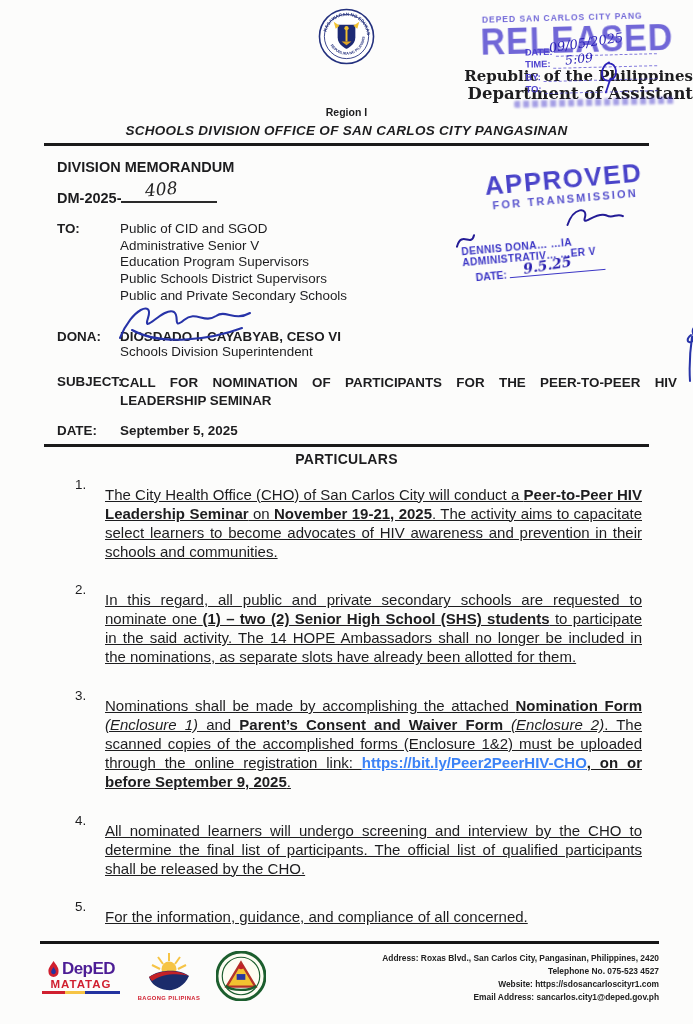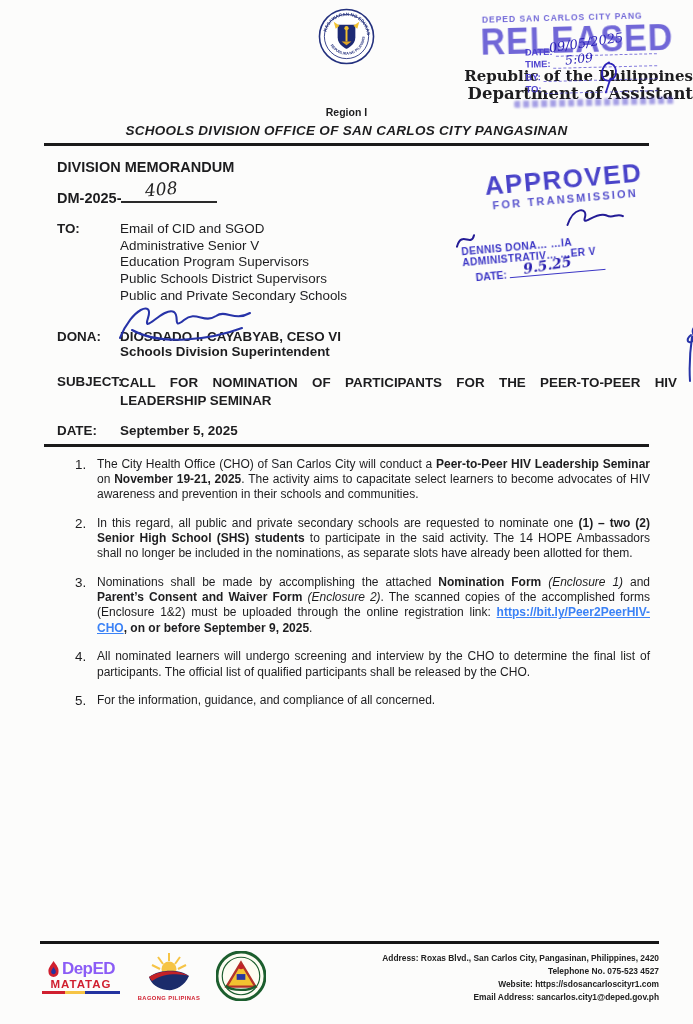--- a/index.html
+++ b/index.html
@@ -53,43 +53,43 @@
   .hand-no{display:inline-block;min-width:96px;border-bottom:2.2px solid #2a2a2a;height:17px;position:relative;}
   .hand-no .hand{position:absolute;top:-5px;left:24px;font-size:17px;color:#222;transform:rotate(-5deg);font-weight:normal;}
 
   .fgrid{display:grid;grid-template-columns:63px 1fr;margin-top:15px;}
   .flabel{font-weight:bold;}
   .to-lines div{line-height:16.6px;}
   .from-grid{margin-top:25px;}
   .from-wrap{position:relative;}
   .from-name{font-weight:bold;}
   .from-sig{position:absolute;top:-31px;left:-6px;pointer-events:none;}
-  .from-title{position:relative;display:inline-block;font-weight:bold;}
+  .from-title{position:relative;display:inline-block;}
   .sup-scribble{position:absolute;right:-30px;top:-8px;pointer-events:none;z-index:4;}
   .subject-text{font-weight:bold;text-align:justify;line-height:1.3;}
   .date-value{font-weight:bold;}
 
   .particulars{text-align:center;font-weight:bold;font-size:14px;margin-top:4px;letter-spacing:.3px;}
 
   .items{padding:10px 43px 0 75px;}
   .item{display:grid;grid-template-columns:22px 1fr;margin-bottom:13.5px;}
   .item .num{font-size:13.4px;}
-  .item p{margin:0;text-align:justify;font-size:12px;line-height:1.27;}
+  .item p{margin:8px;text-align:justify;font-size:15px;line-height:1.27;text-decoration:underline;}
   .b{font-weight:bold;}
   .i{font-style:italic;}
   .u{text-decoration:underline;}
   .link{color:#3b82f6;}
 
   
   footer{position:absolute;top:941px;left:40px;right:34px;border-top:3px solid #161616;
          padding-top:7px;display:flex;justify-content:space-between;align-items:flex-start;}
   .logos{display:flex;align-items:center;gap:15px;}
   .deped-logo{width:82px;text-align:center;}
   .deped-row{display:flex;align-items:center;justify-content:center;gap:2px;}
-  .deped-word{font-size:17px;font-weight:900;color:#8b5cf6;letter-spacing:-.5px;}
+  .deped-word{font-size:17px;font-weight:900;color:#4c1d95;letter-spacing:-.5px;}
   .matatag{font-size:11.5px;font-weight:900;color:#d01f2f;letter-spacing:1px;margin-top:-1px;}
   .tristrip{height:3px;width:78px;margin:1px auto 0;
             background:linear-gradient(90deg,#d01f2f 0 30%,#f6c445 30% 55%,#2433a0 55% 100%);}
   .bp-logo{text-align:center;width:64px;}
   .bp-caption{font-size:5.8px;font-weight:900;color:#d01f2f;letter-spacing:.4px;margin-top:-2px;}
   .address{font-size:8.4px;font-weight:bold;text-align:right;line-height:1.55;margin-top:1px;color:#222;}
 </style>
 </head>
 <body>
 
@@ -172,21 +172,21 @@
 
   <main>
     <div class="memo-title">DIVISION MEMORANDUM</div>
     <div class="memo-no">
       <span>DM-2025-</span><span class="hand-no"><span class="hand">408</span></span>
     </div>
 
     <div class="fgrid">
       <div class="flabel">TO:</div>
       <div class="to-lines">
-        <div>Email of CID and SGOD</div>
+        <div>Public of CID and SGOD</div>
         <div>Administrative Senior V</div>
         <div>Education Program Supervisors</div>
         <div>Public Schools District Supervisors</div>
         <div>Public and Private Secondary Schools</div>
       </div>
     </div>
 
     <div class="fgrid from-grid">
       <div class="flabel">DONA:</div>
       <div class="from-wrap">
@@ -205,20 +205,21 @@
       <div class="subject-text">CALL FOR NOMINATION OF PARTICIPANTS FOR THE PEER-TO-PEER HIV LEADERSHIP SEMINAR</div>
     </div>
 
     <div class="fgrid" style="margin-top:14px;">
       <div class="flabel">DATE:</div>
       <div class="date-value">September 5, 2025</div>
     </div>
   </main>
 
   <div class="rule rule-mid"></div>
+  <div class="particulars">PARTICULARS</div>
 
   <div class="items">
     <div class="item">
       <div class="num">1.</div>
       <p><span>The City Health Office (CHO) of San Carlos City will conduct a </span><span class="b">Peer-to-Peer HIV Leadership Seminar</span><span> on </span><span class="b">November 19-21, 2025</span><span>. The activity aims to capacitate select learners to become advocates of HIV awareness and prevention in their schools and communities.</span></p>
     </div>
     <div class="item">
       <div class="num">2.</div>
       <p><span>In this regard, all public and private secondary schools are requested to nominate one </span><span class="b">(1) – two (2) Senior High School (SHS) students</span><span> to participate in the said activity. The 14 HOPE Ambassadors shall no longer be included in the nominations, as separate slots have already been allotted for them.</span></p>
     </div>

